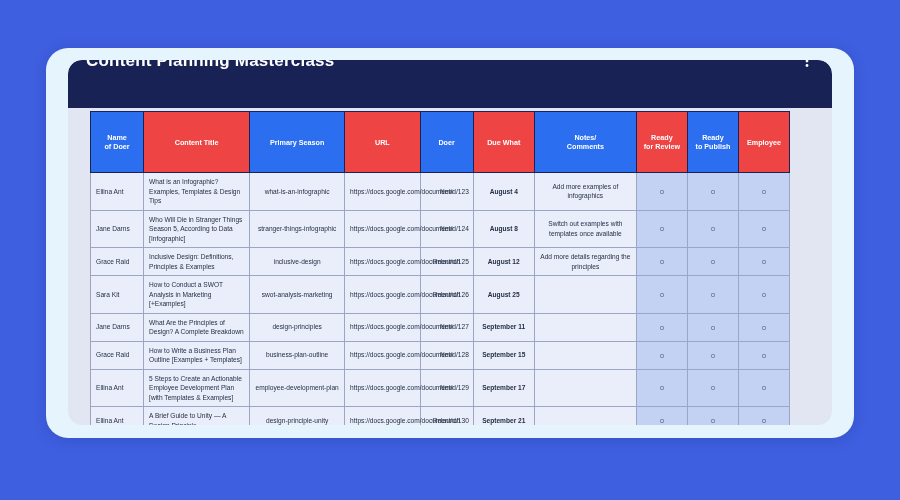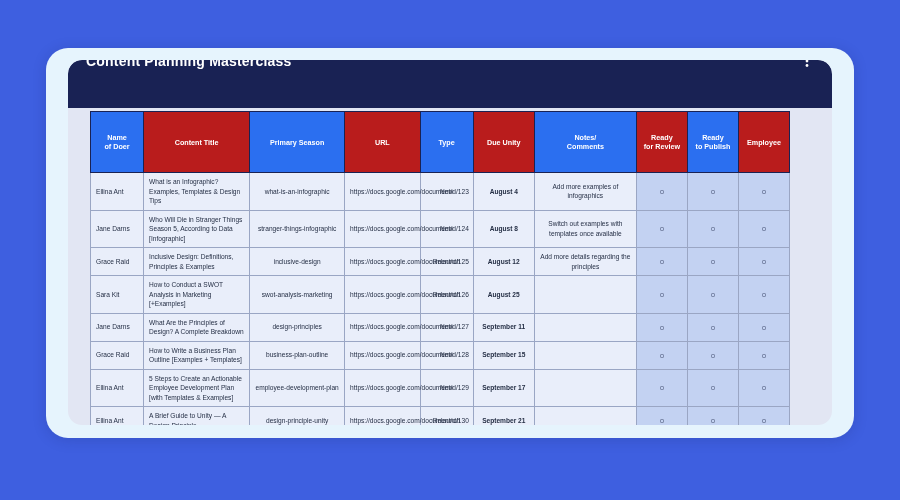--- a/index.html
+++ b/index.html
@@ -52,21 +52,21 @@
     border-radius: 14px 14px 0 0;
     display: flex;
     align-items: flex-start;
     justify-content: space-between;
     padding: 0 18px;
     overflow: hidden;
   }
 
   #title-text {
     color: #ffffff;
-    font-size: 14px;
+    font-size: 17px;
     font-weight: bold;
     letter-spacing: .2px;
     line-height: 18px;
     margin-top: -8px;
     white-space: nowrap;
   }
 
   #title-icon {
     margin-top: -6px;
     width: 14px;
@@ -97,21 +97,21 @@
     font-weight: bold;
     line-height: 9px;
     text-align: center;
     padding: 21px 2px;
     border: 1px solid #192254;
     height: 26px;
     vertical-align: middle;
   }
 
   th.h-blue  { background: #2B6FF0; }
-  th.h-navy  { background: #b91c1c; }
+  th.h-navy  { background: #ef4444; }
 
   table#content-table td {
     border: 1px solid #9aa6c4;
     padding: 4px 5px;
     color: #252f45;
     line-height: 9.5px;
     vertical-align: middle;
     background: #e9eefa;
   }
 
@@ -180,22 +180,22 @@
           <col class="w-check">
             <col class="w-check">
             <col class="w-check">
         </colgroup>
         <thead>
           <tr>
               <th class="h-blue">Name<br>of Doer</th>
               <th class="h-navy">Content Title</th>
               <th class="h-blue">Primary Season</th>
               <th class="h-navy">URL</th>
-              <th class="h-blue">Type</th>
-              <th class="h-navy">Due Unity</th>
+              <th class="h-blue">Doer</th>
+              <th class="h-navy">Due What</th>
               <th class="h-blue">Notes/<br>Comments</th>
               <th class="h-navy">Ready<br>for Review</th>
               <th class="h-blue">Ready<br>to Publish</th>
               <th class="h-navy">Employee</th>
             </tr>
         </thead>
         <tbody>
             <tr>
               <td class="c-name">Ellina Ant</td>
               <td class="c-title">What is an Infographic? Examples, Templates &amp; Design Tips</td>

